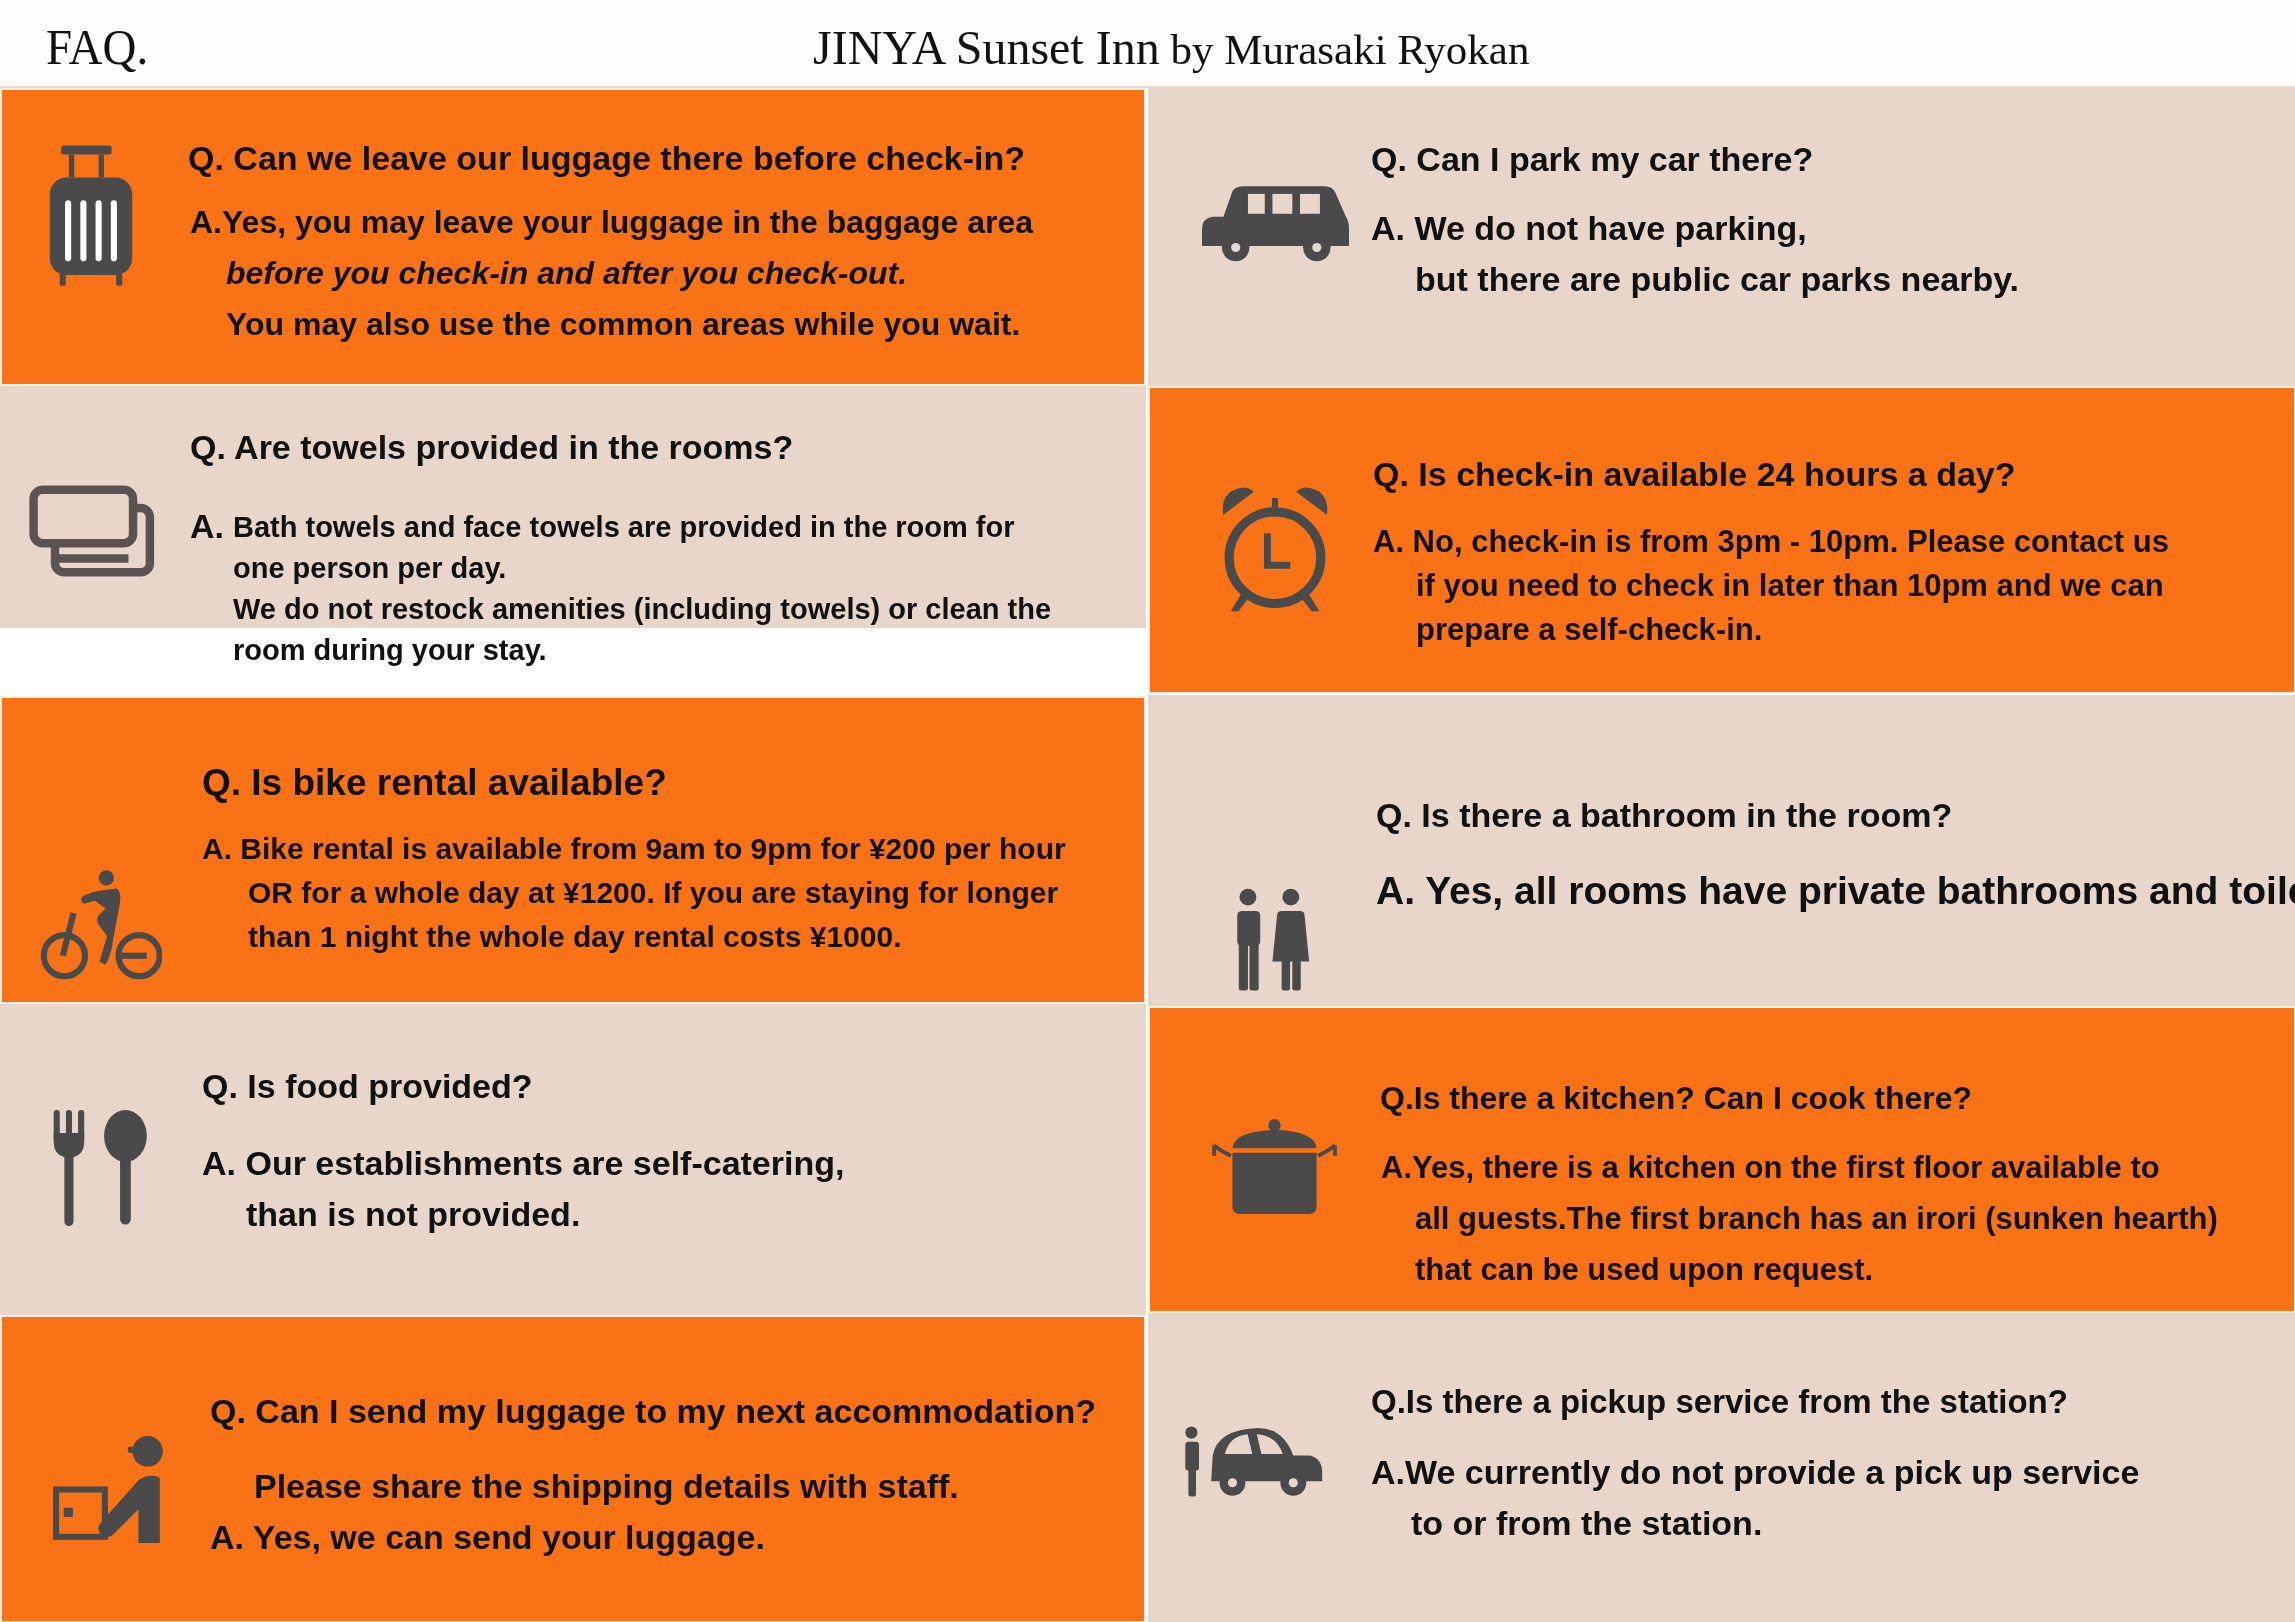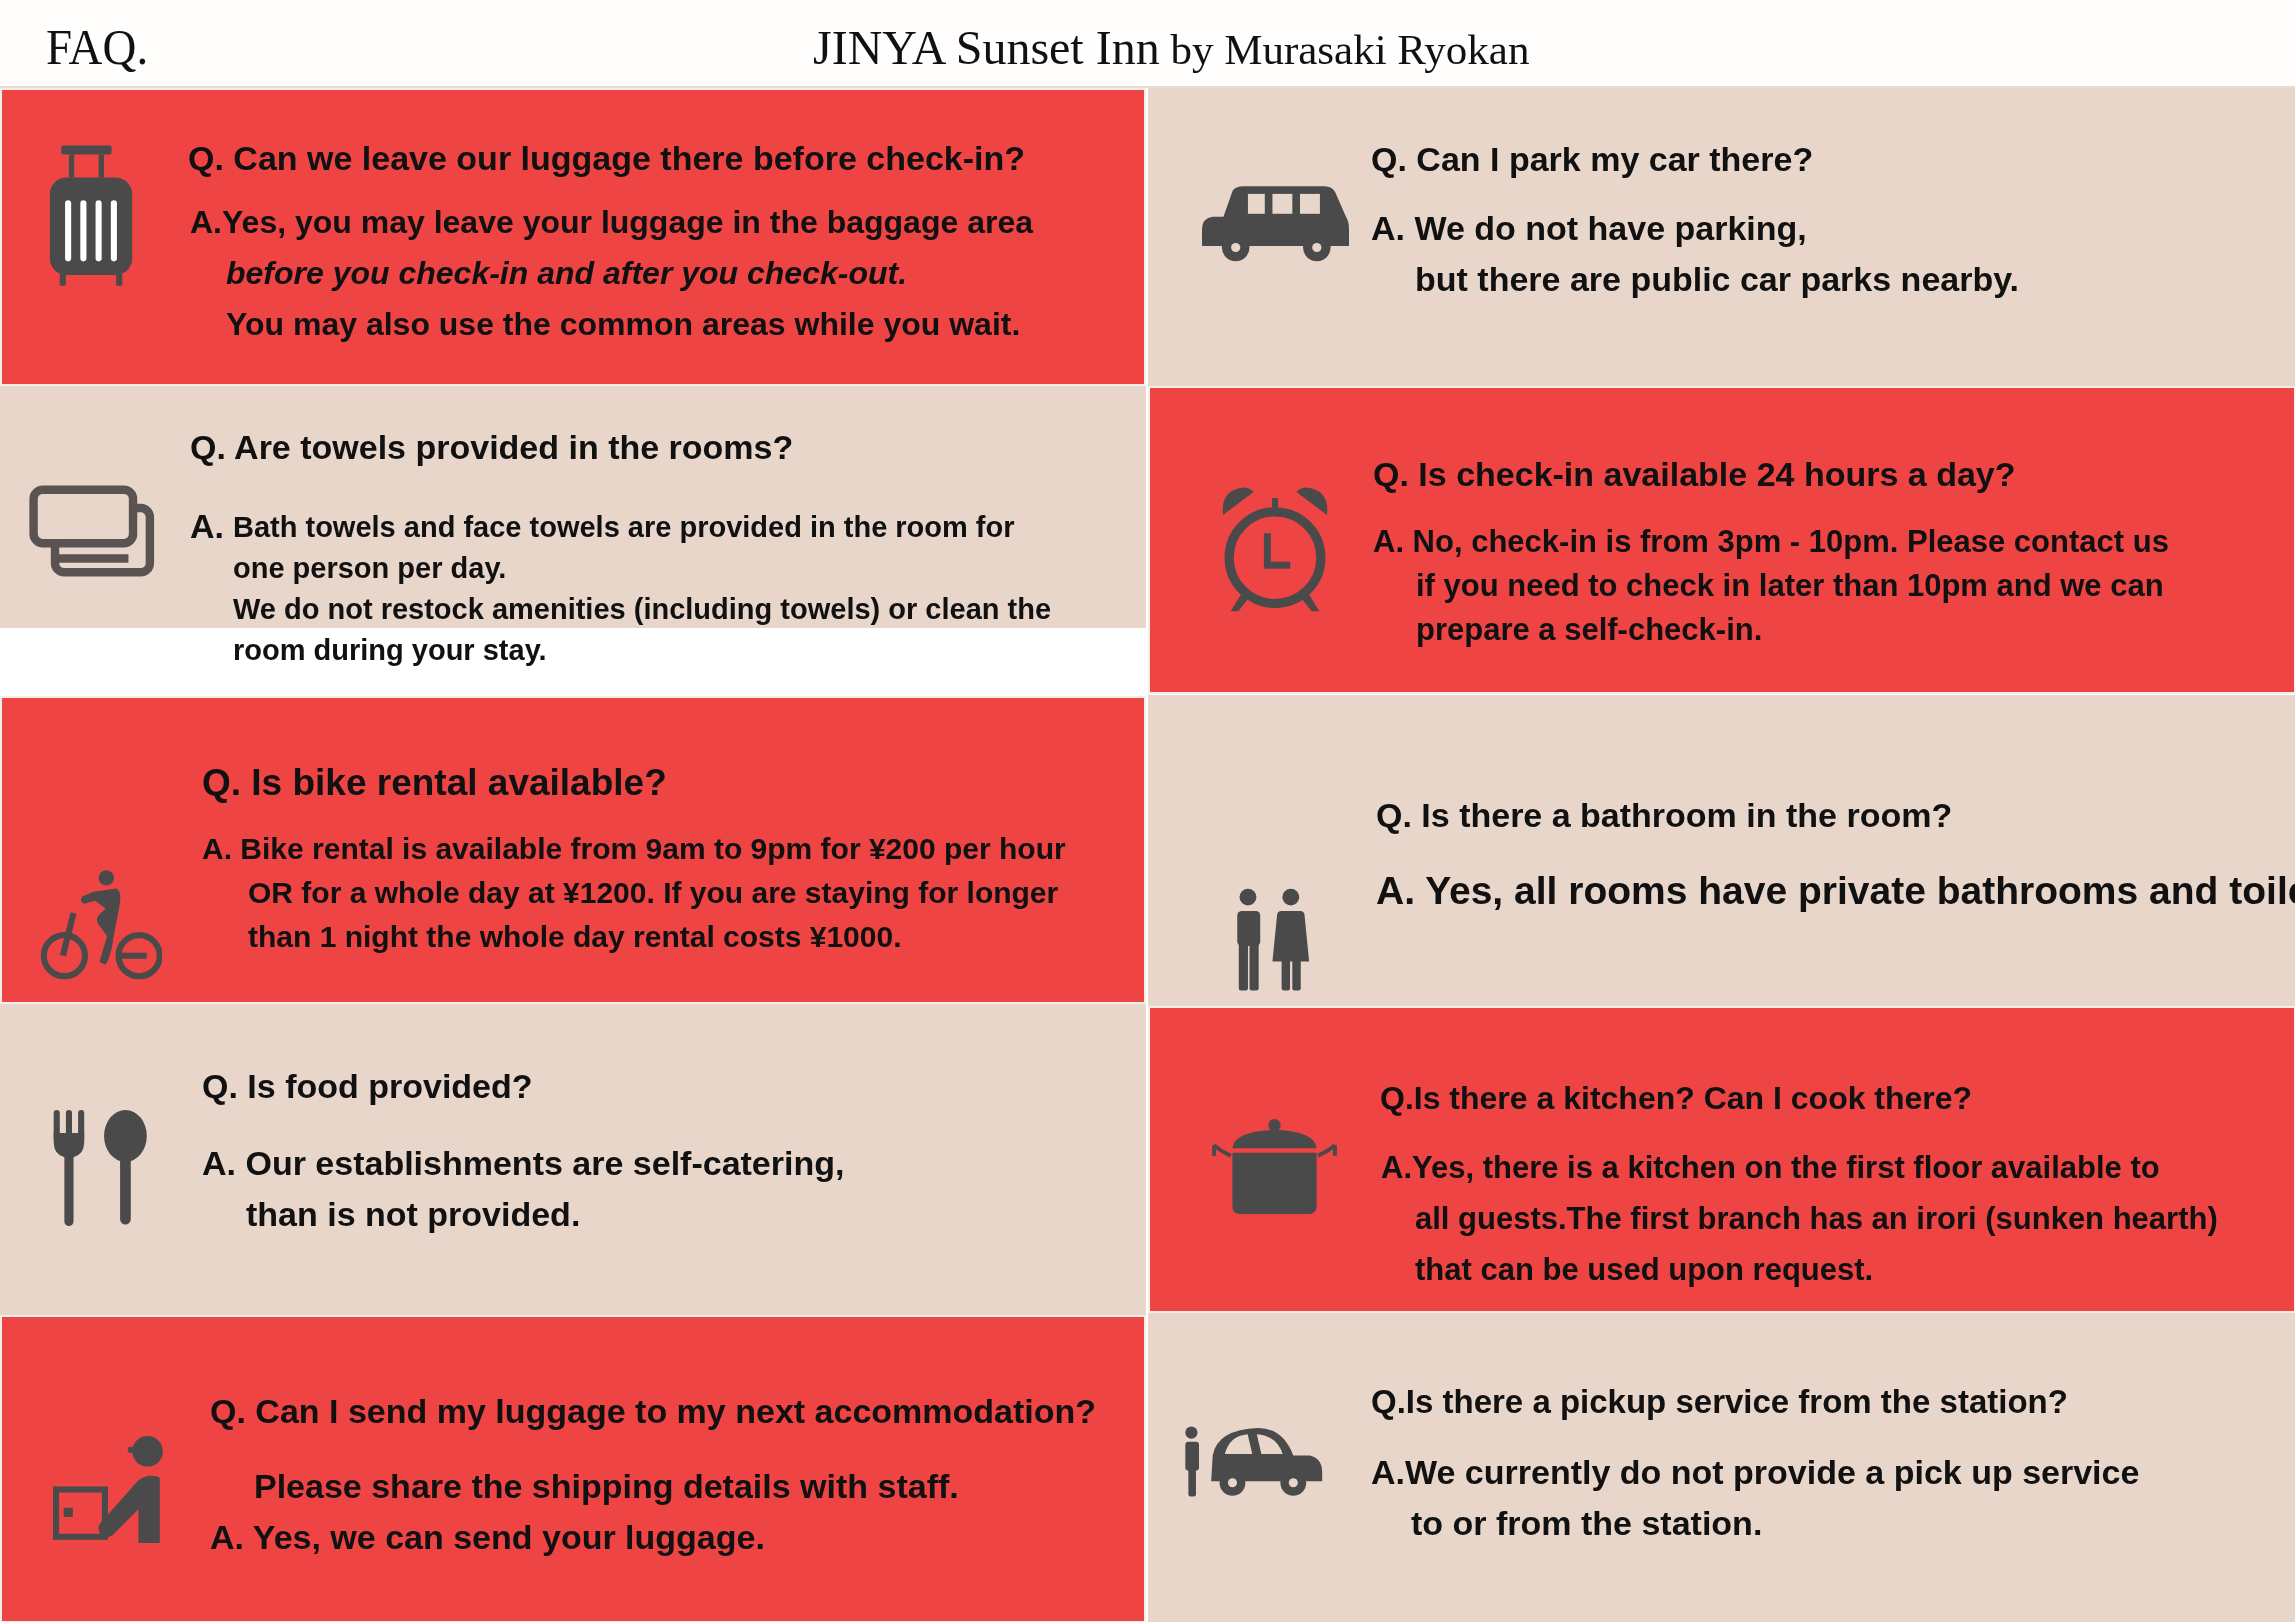--- a/index.html
+++ b/index.html
@@ -30,21 +30,21 @@
   .header .title .sub { font-size: 43px; }
 
   .col { position: absolute; top: 88px; }
   .col.left { left: 0; width: 1146px; }
   .col.right { left: 1148px; width: 1148px; }
 
   .cell {
     position: absolute; left: 0; right: 0;
     box-sizing: border-box;
   }
-  .cell.white { background: #ef4444; border: 2.3px solid #f3efe8; }
+  .cell.white { background: #f97316; border: 2.3px solid #f3efe8; }
   .cell.beige { background: #e8d6cb; }
 
   .icon {
     position: absolute;
   }
   .icon svg { display: block; width: 100%; height: 100%; }
 
   .q, .a {
     position: absolute; white-space: nowrap;
     font-weight: bold; color: #111;

